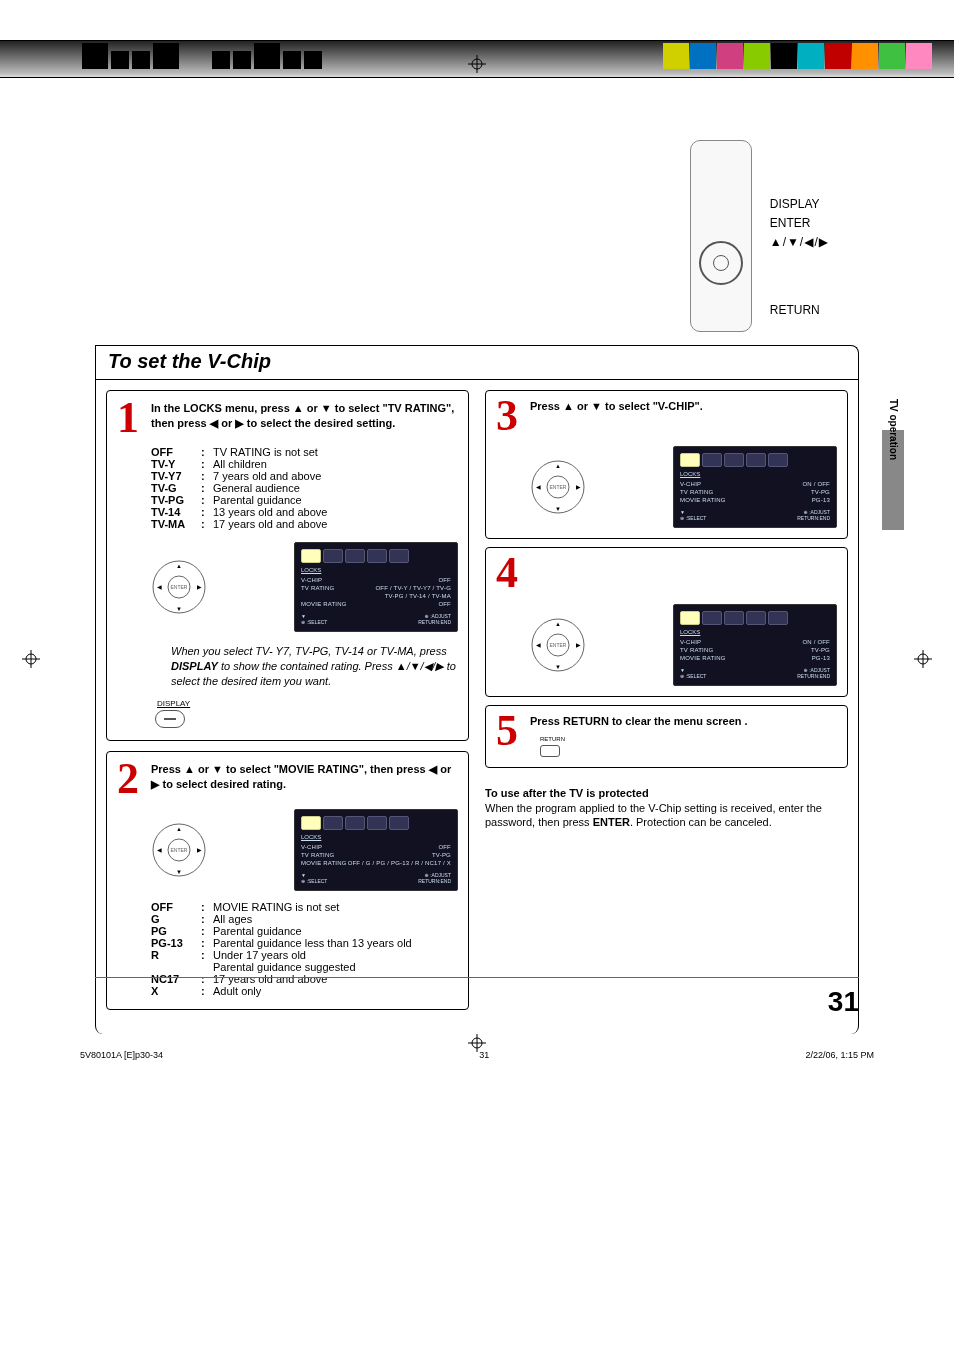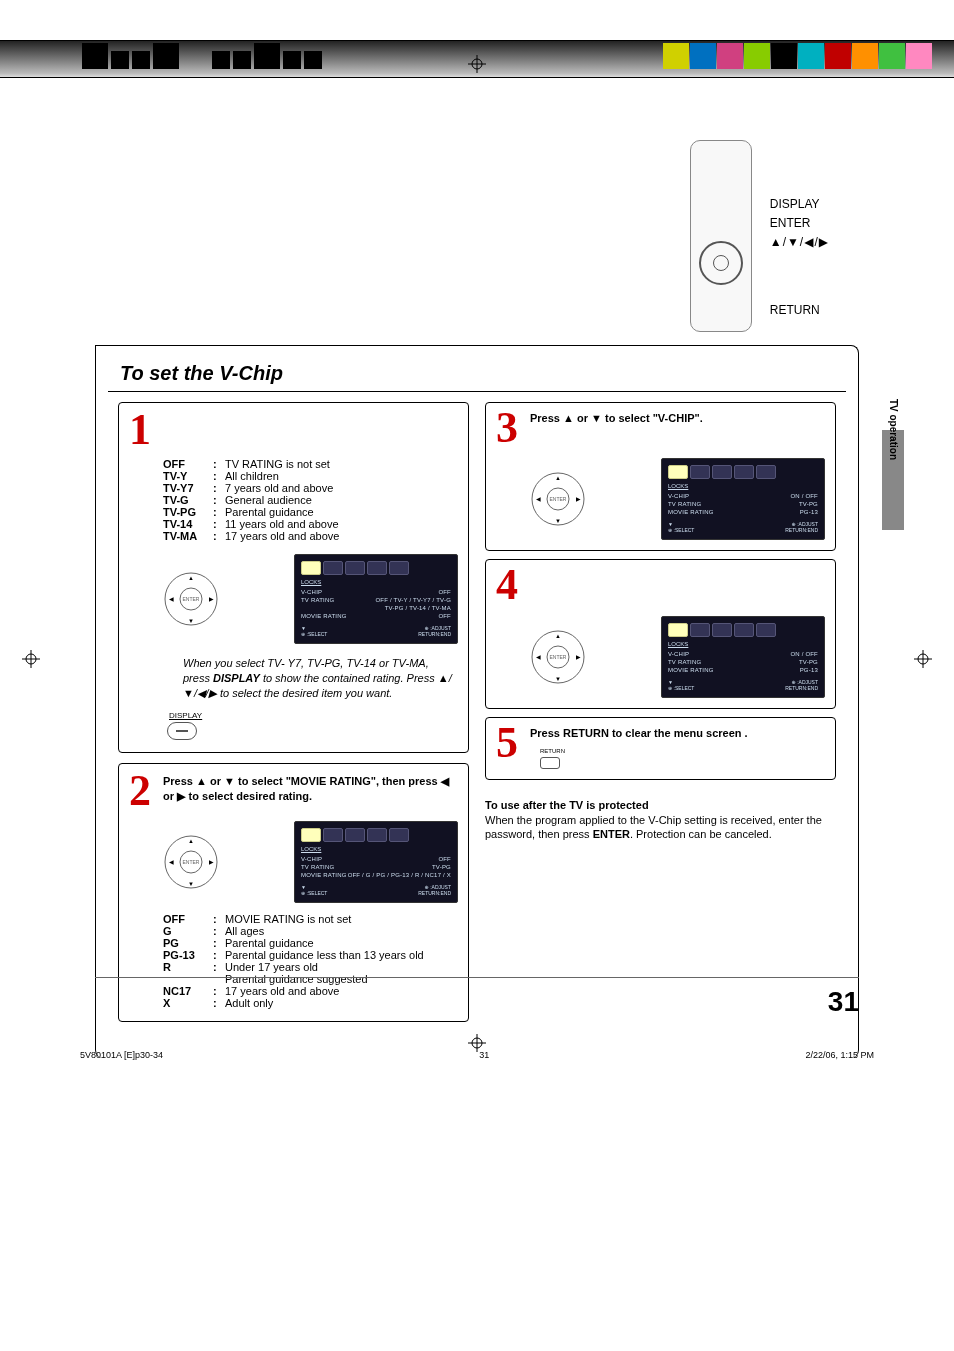--- a/index.html
+++ b/index.html
@@ -26,21 +26,21 @@
   .remote-img .ring:after{content:"";position:absolute;top:50%;left:50%;width:14px;height:14px;border:1px solid #555;border-radius:50%;transform:translate(-50%,-50%);}
   .remote-labels{font-size:12px;line-height:1.6;margin-top:55px;}
   .remote-labels .arrows{letter-spacing:1px;}
   .remote-labels .ret{margin-top:48px;}
 
   
   .side-tab{position:absolute;right:-45px;top:300px;width:22px;height:100px;background:#888;}
   .side-tab-label{position:absolute;right:-40px;top:330px;font-size:10px;font-weight:bold;transform:rotate(90deg);transform-origin:right top;}
 
   
-  .section-title-wrap{position:absolute;top:215px;left:0;right:0;border:1px solid #000;border-radius:8px;border-top-left-radius:0;border-bottom:none;padding:12px;}
+  .section-title-wrap{position:absolute;top:215px;left:0;right:0;border:1px solid #000;border-radius:8px;border-top-left-radius:0;border-bottom:none;padding:0;}
   .section-title{font-size:20px;font-weight:bold;font-style:italic;padding:4px 12px 6px 12px;border-bottom:1px solid #000;}
 
   .columns{display:flex;gap:16px;padding:10px 10px 14px 10px;}
   .col{flex:1;min-width:0;}
   .col .stepbox{border:0.5px solid #000;border-radius:4px;padding:10px 10px 12px 10px;margin-bottom:10px;}
   .col-right .stepbox{padding:8px 10px 10px 10px;margin-bottom:8px;}
 
   .stephead{display:flex;align-items:flex-start;gap:8px;}
   .stepnum{font-family:"Times New Roman",serif;font-size:44px;font-weight:bold;color:#c00;line-height:0.85;margin-top:-2px;min-width:26px;}
   .steptext{font-size:11px;line-height:1.35;}
@@ -159,20 +159,21 @@
     <div class="section-title-wrap">
       <div class="section-title">To set the V-Chip</div>
 
       <div class="columns">
 
         <div class="col col-left">
 
           <div class="stepbox">
             <div class="stephead">
               <div class="stepnum">1</div>
+              <div class="steptext"><b>In the LOCKS menu, press ▲ or ▼  to select "TV RATING", then press  ◀ or ▶ to select the desired setting.</b></div>
             </div>
             <div class="defs" id="step1-defs">
                 <div class="row">
                   <span class="k">OFF</span>
                   <span class="c">:</span>
                   <span class="v">TV RATING is not set</span>
                 </div>
                 <div class="row">
                   <span class="k">TV-Y</span>
                   <span class="c">:</span>
@@ -189,21 +190,21 @@
                   <span class="v">General audience</span>
                 </div>
                 <div class="row">
                   <span class="k">TV-PG</span>
                   <span class="c">:</span>
                   <span class="v">Parental guidance</span>
                 </div>
                 <div class="row">
                   <span class="k">TV-14</span>
                   <span class="c">:</span>
-                  <span class="v">11 years old and above</span>
+                  <span class="v">13 years old and above</span>
                 </div>
                 <div class="row">
                   <span class="k">TV-MA</span>
                   <span class="c">:</span>
                   <span class="v">17 years old and above</span>
                 </div>
               </div>
             <div class="figrow">
               <div class="enter-wheel">
                 <svg viewBox="0 0 56 56">

